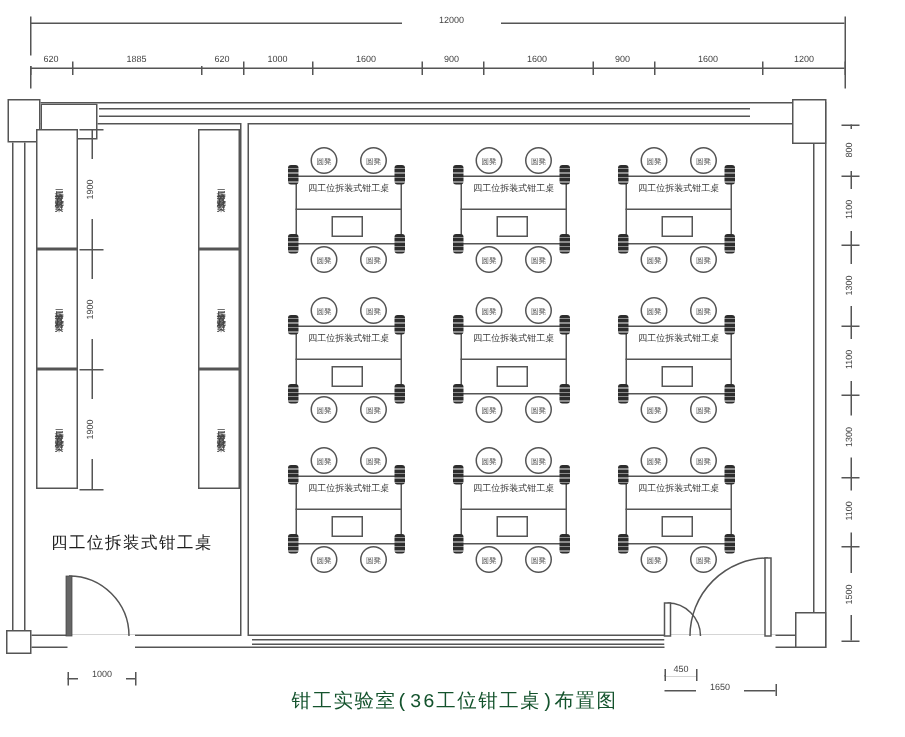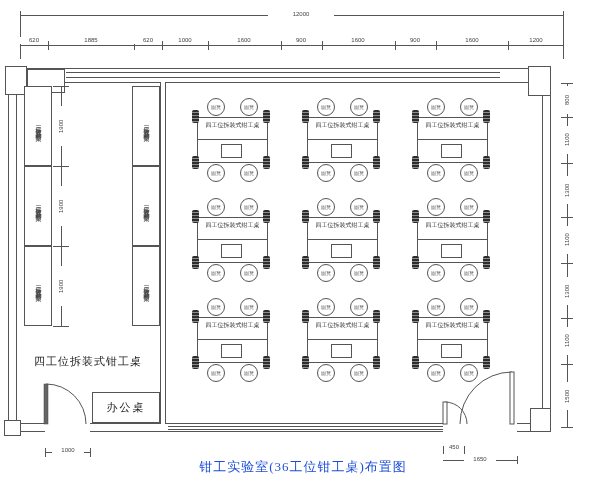--- a/index.html
+++ b/index.html
@@ -36,21 +36,21 @@
          background:#fff;box-sizing:border-box;z-index:0;display:flex;align-items:center;
          justify-content:center;font-size:5px;color:#555;font-family:"DejaVu Serif",serif;}
   .vise{position:absolute;width:7px;height:13px;border-radius:2px;z-index:4;
         background:repeating-linear-gradient(180deg,#2d2d2d 0 2px,#8d8d8d 2px 3px);}
   .roomlabel{position:absolute;font-family:"DejaVu Serif",serif;color:#1c1c1c;z-index:5;
              text-align:center;white-space:nowrap;}
   .desk{position:absolute;border:1px solid #555;background:#fff;box-sizing:border-box;z-index:3;
         display:flex;align-items:center;justify-content:center;font-size:11px;letter-spacing:2px;
         font-family:"DejaVu Serif",serif;color:#1c1c1c;}
   .title{position:absolute;left:150px;top:458px;width:306px;text-align:center;font-size:13px;
-         color:#1d4ed8;font-family:Liberation Serif, serif;z-index:6;letter-spacing:1px;}
+         color:#14532d;font-family:Liberation Mono, monospace;z-index:6;letter-spacing:1px;}
   svg{position:absolute;left:0;top:0;z-index:4;}
 </style>
 </head>
 <body>
 
 <div id="plan">
 
   <div class="rect wall" style="left:8px;top:68px;width:543px;height:364px;"></div>
   <div class="rect wall" style="left:16px;top:82px;width:527px;height:342px;"></div>
 
@@ -65,21 +65,20 @@
   <div class="rect solid col" style="left:5px;top:66px;width:22px;height:29px;"></div>
   <div class="rect solid col" style="left:27px;top:69px;width:38px;height:24px;"></div>
   <div class="rect solid col" style="left:528px;top:66px;width:23px;height:30px;"></div>
   <div class="rect solid col" style="left:4px;top:420px;width:17px;height:16px;"></div>
   <div class="rect solid col" style="left:530px;top:408px;width:21px;height:24px;"></div>
 
   <div class="partition" style="left:160px;top:82px;height:342px;"></div>
 
   <div class="roomlabel" style="left:18px;top:354px;width:140px;font-size:11px;letter-spacing:1px;">四工位拆装式钳工桌</div>
 
-  <div class="desk" style="left:92px;top:392px;width:68px;height:31px;">办公桌</div>
 
   <svg width="603" height="491">
     <path d="M 46 384 A 40 40 0 0 1 86 424" fill="none" stroke="#555" stroke-width="1"></path>
     <rect x="44" y="384" width="4" height="40" fill="#666" stroke="#444" stroke-width="0.5"></rect>
     <path d="M 445 402 A 22 22 0 0 1 467 424" fill="none" stroke="#555" stroke-width="1"></path>
     <rect x="443" y="402" width="4" height="22" fill="#fff" stroke="#555" stroke-width="1"></rect>
     <path d="M 512 372 A 52 52 0 0 0 460 424" fill="none" stroke="#555" stroke-width="1"></path>
     <rect x="510" y="372" width="4" height="52" fill="#fff" stroke="#555" stroke-width="1"></rect>
   </svg>
 

